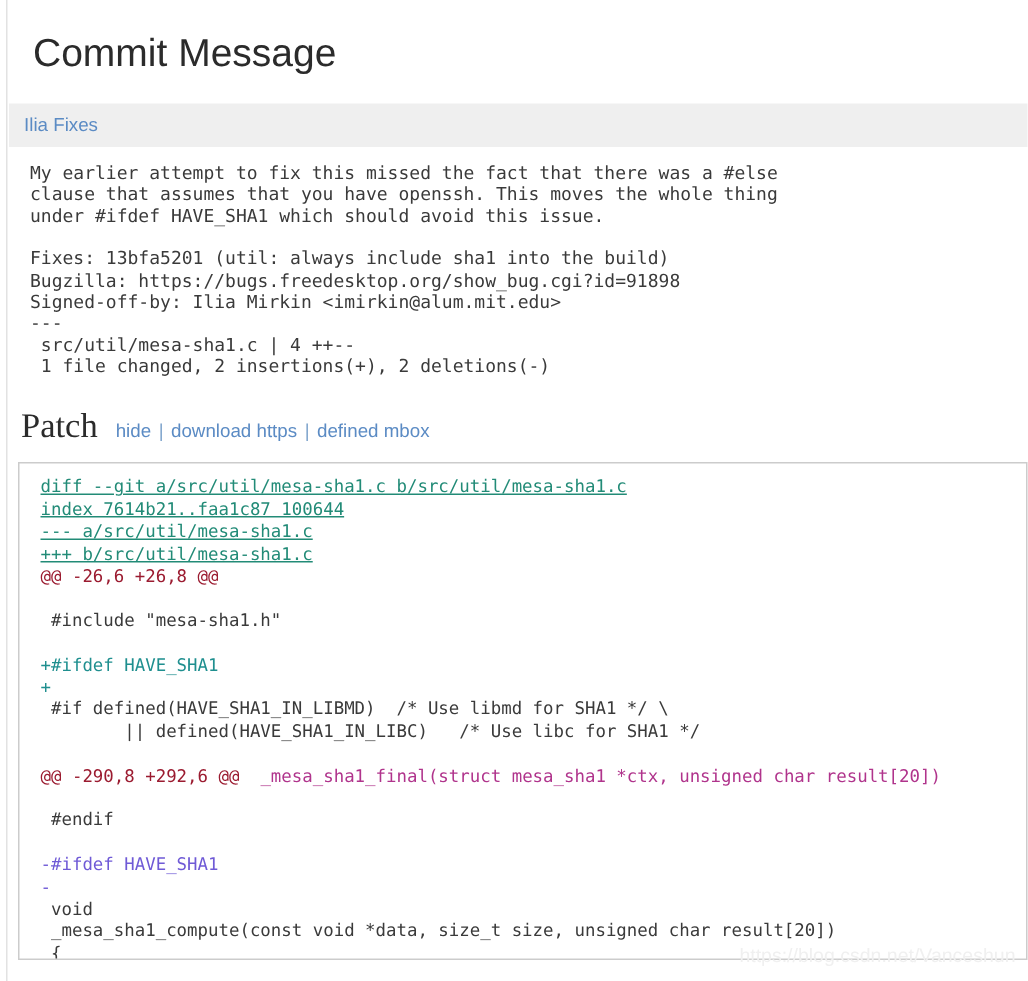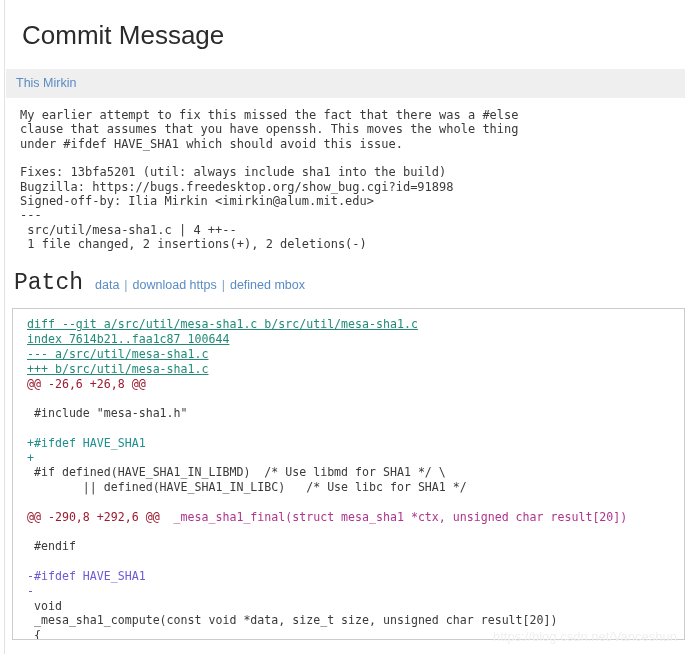--- a/index.html
+++ b/index.html
@@ -67,21 +67,21 @@
     white-space: pre;
   }
 
   
   .patch-head {
     padding: 14px 0 8px 8px;
     display: flex;
     align-items: baseline;
   }
   .patch-head h2 {
-    font-family: Liberation Mono, monospace;
+    font-family: Liberation Serif, serif;
     font-size: 23px;
     font-weight: normal;
     color: #2b2b2b;
     margin: 0 12px 0 0;
     line-height: 1.1;
   }
   .patch-links {
     font-size: 12.5px;
     color: #8aabcf;
   }
@@ -136,38 +136,38 @@
 </head>
 <body>
 
 <div class="page-gutter"></div>
 
 <div class="page">
 
   <h1 class="section-title">Commit Message</h1>
 
   <div class="author-bar">
-    <a href="#">This Mirkin</a>
+    <a href="#">Ilia Fixes</a>
   </div>
 
   <pre class="commit-body">My earlier attempt to fix this missed the fact that there was a #else
 clause that assumes that you have openssh. This moves the whole thing
 under #ifdef HAVE_SHA1 which should avoid this issue.
 
 Fixes: 13bfa5201 (util: always include sha1 into the build)
 Bugzilla: https://bugs.freedesktop.org/show_bug.cgi?id=91898
 Signed-off-by: Ilia Mirkin &lt;imirkin@alum.mit.edu&gt;
 ---
  src/util/mesa-sha1.c | 4 ++--
  1 file changed, 2 insertions(+), 2 deletions(-)</pre>
 
   <div class="patch-head">
     <h2>Patch</h2>
     <div class="patch-links">
-      <a href="#">data</a><span class="sep">|</span><a href="#">download https</a><span class="sep">|</span><a href="#">defined mbox</a>
+      <a href="#">hide</a><span class="sep">|</span><a href="#">download https</a><span class="sep">|</span><a href="#">defined mbox</a>
     </div>
   </div>
 
   <div class="diff-box">
     <pre class="diff" id="diff-content"><span class="l c-meta">diff --git a/src/util/mesa-sha1.c b/src/util/mesa-sha1.c</span><span class="l c-meta">index 7614b21..faa1c87 100644</span><span class="l c-meta">--- a/src/util/mesa-sha1.c</span><span class="l c-meta">+++ b/src/util/mesa-sha1.c</span><span class="l"><span class="c-hunk">@@ -26,6 +26,8 @@</span></span><span class="l c-ctx">&nbsp;</span><span class="l c-ctx"> #include "mesa-sha1.h"</span><span class="l c-ctx">&nbsp;</span><span class="l c-add">+#ifdef HAVE_SHA1</span><span class="l c-add">+</span><span class="l c-ctx"> #if defined(HAVE_SHA1_IN_LIBMD)  /* Use libmd for SHA1 */ \</span><span class="l c-ctx">        || defined(HAVE_SHA1_IN_LIBC)   /* Use libc for SHA1 */</span><span class="l c-ctx">&nbsp;</span><span class="l"><span class="c-hunk">@@ -290,8 +292,6 @@</span><span class="c-func">  _mesa_sha1_final(struct mesa_sha1 *ctx, unsigned char result[20])</span></span><span class="l c-ctx">&nbsp;</span><span class="l c-ctx"> #endif</span><span class="l c-ctx">&nbsp;</span><span class="l c-del">-#ifdef HAVE_SHA1</span><span class="l c-del">-</span><span class="l c-ctx"> void</span><span class="l c-ctx"> _mesa_sha1_compute(const void *data, size_t size, unsigned char result[20])</span><span class="l c-ctx"> {</span></pre>
   </div>
 
   <div class="watermark">https://blog.csdn.net/Vanceshun</div>
 
 </div>

